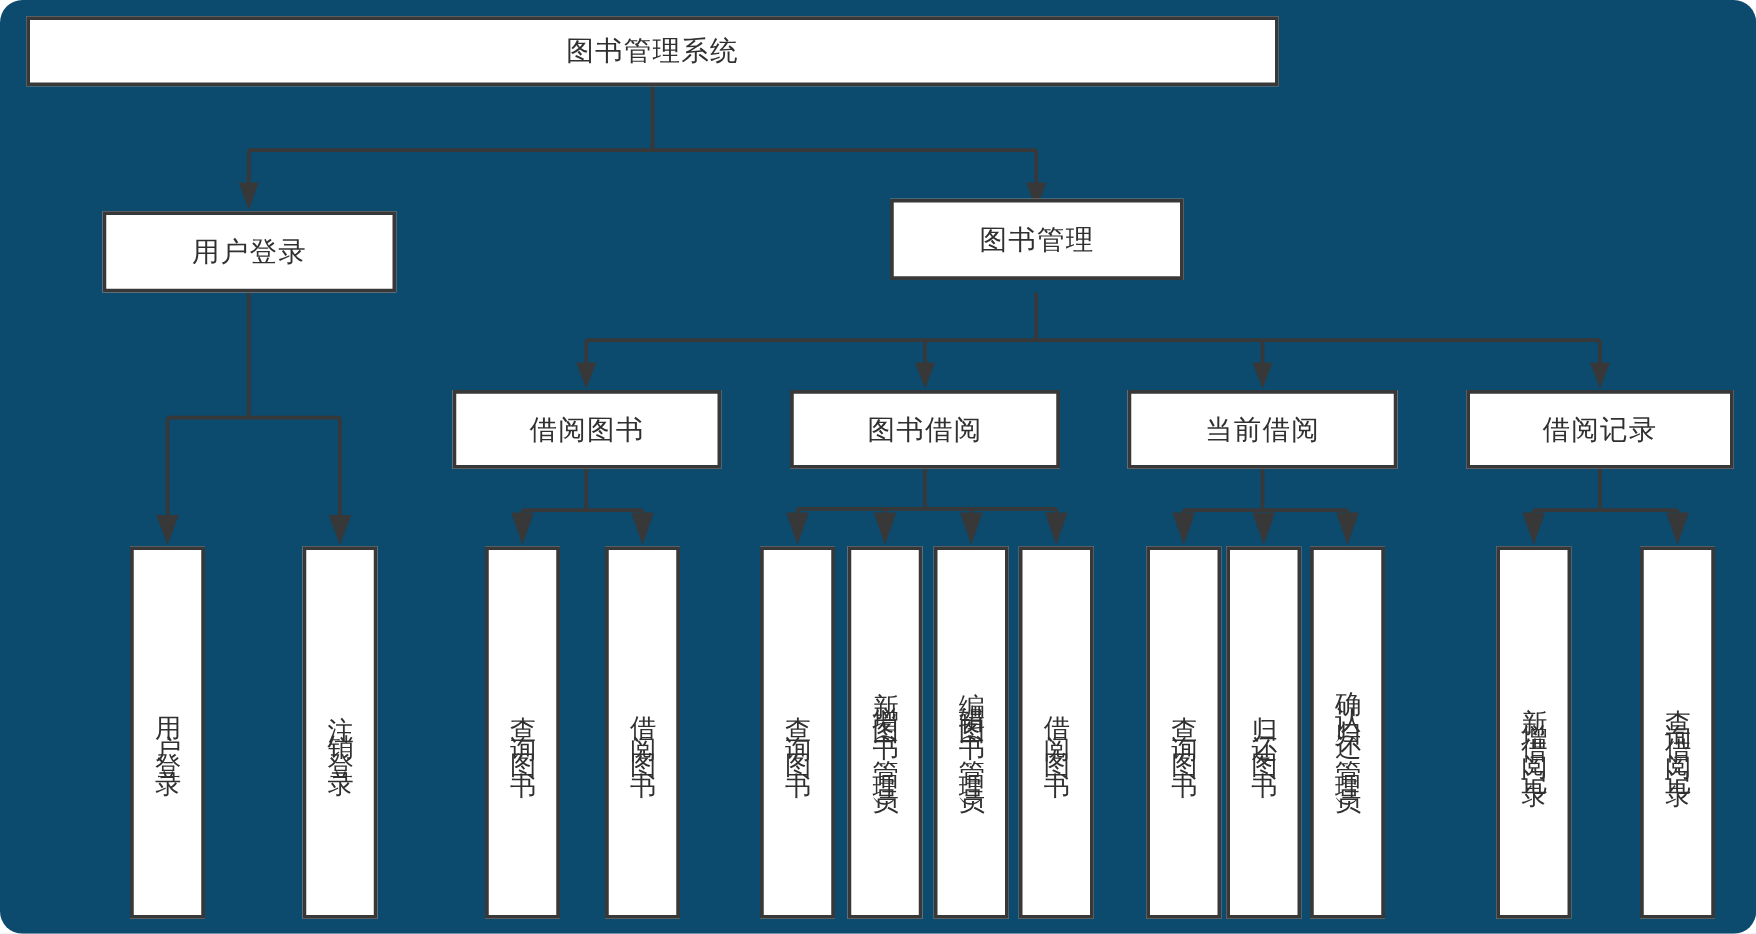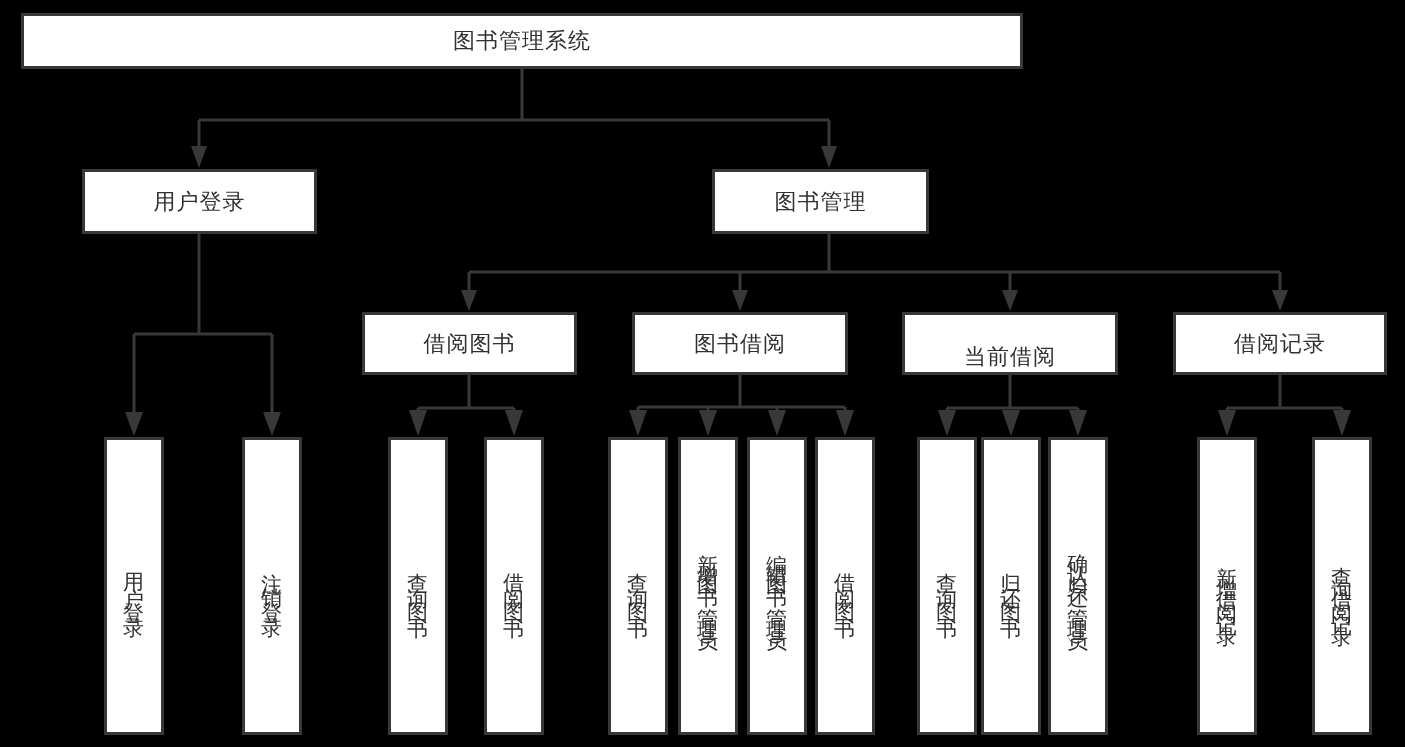--- a/index.html
+++ b/index.html
@@ -1,21 +1,22 @@
 <!DOCTYPE html>
 <html><head>
 <meta charset="utf-8">
 <style>
   html,body{margin:0;padding:0;background:#ffffff;}
   .stage{
     position:relative;
     width:1405px;height:747px;
-    background:#000000;
+    background:#0c4a6e;
     font-family:"Liberation Sans", sans-serif;
     overflow:hidden;
+    border-radius:18px;
   }
   .wires{position:absolute;left:0;top:0;width:1405px;height:747px;z-index:1;}
   .node{
     position:absolute;
     box-sizing:border-box;
     background:#ffffff;
     border:3px solid #383838;
     display:flex;align-items:center;justify-content:center;
     color:#303030;
     z-index:2;
@@ -32,25 +33,25 @@
     line-height:1;
     white-space:nowrap;
   }
   .sp4{letter-spacing:15px;}
   .sp6{letter-spacing:12px;}
   .sp9{letter-spacing:11px;}
   
   .n-root{left:21px;top:13px;width:1002px;height:56px;}
   
   .n-l2a{left:82px;top:169px;width:235px;height:65px;}
-  .n-l2b{left:712px;top:169px;width:217px;height:65px;}
+  .n-l2b{left:712px;top:159px;width:235px;height:65px;}
   
   .n-l3a{left:362px;top:312px;width:215px;height:63px;}
   .n-l3b{left:632px;top:312px;width:216px;height:63px;justify-content:center;}
-  .n-l3c{left:902px;top:312px;width:216px;height:63px;align-items:flex-end;}
+  .n-l3c{left:902px;top:312px;width:216px;height:63px;}
   .n-l3d{left:1173px;top:312px;width:214px;height:63px;text-align:right;}
   
   .vert{top:437px;width:60px;height:298px;}
   .n-a1{left:104px;} .n-a2{left:242px;}
   .n-b1{left:388px;} .n-b2{left:484px;}
   .n-c1{left:608px;} .n-c2{left:678px;} .n-c3{left:747px;} .n-c4{left:815px;}
   .n-d1{left:917px;} .n-d2{left:981px;} .n-d3{left:1048px;}
   .n-e1{left:1197px;} .n-e2{left:1312px;}
   .watermark{
     position:absolute;

